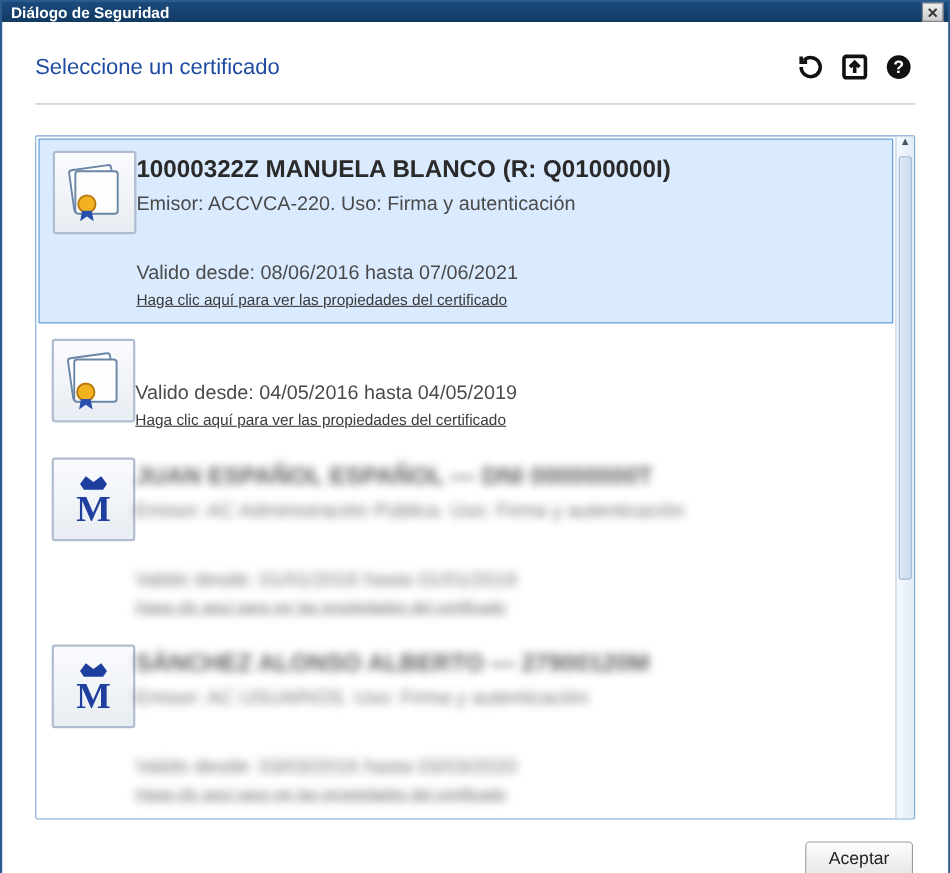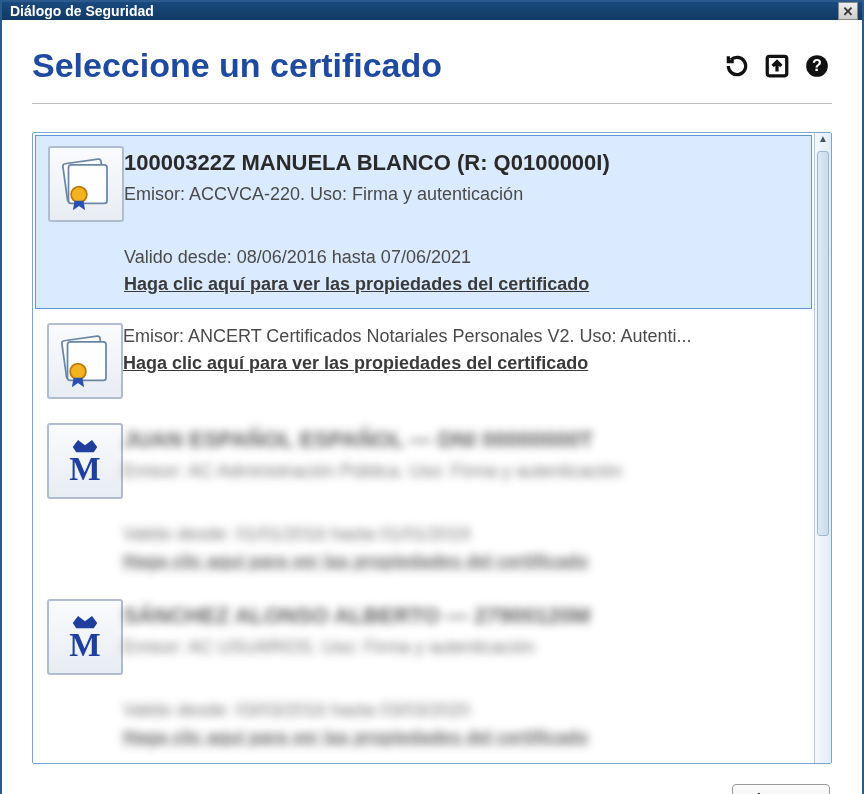--- a/index.html
+++ b/index.html
@@ -31,21 +31,21 @@
   flex: 1; padding: 26px 30px 18px 30px;
   display: flex; flex-direction: column;
   background: #fff;
 }
 .header {
   display: flex; align-items: center; justify-content: space-between;
   padding-bottom: 18px;
   border-bottom: 1px solid #bdbdbd;
 }
 .header h1 {
-  color: #1e4aa0; font-size: 34px; font-weight: bold;
+  color: #1e4aa0; font-size: 20px; font-weight: normal;
 }
 .toolbar { display: flex; gap: 10px; }
 .tb-btn {
   width: 30px; height: 30px;
   display: flex; align-items: center; justify-content: center;
   color: #111; cursor: pointer;
 }
 .tb-btn svg { width: 26px; height: 26px; }
 .list-wrap {
   flex: 1; margin-top: 28px;
@@ -81,21 +81,21 @@
   background: linear-gradient(to bottom,#fafbfd,#e8edf3);
   border: 2px solid #b0bccf;
   border-radius: 3px;
   display: flex; align-items: center; justify-content: center;
   flex-shrink: 0;
 }
 .cbody { flex: 1; min-width: 0; line-height: 1.5; }
 .cbody .cname { font-size: 22px; font-weight: bold; color: #2a2a2a; margin-bottom: 2px; }
 .cbody .cline { font-size: 18px; color: #4a4a4a; }
 .cbody .cvalid { font-size: 18px; color: #4a4a4a; margin-top: 36px; }
-.cbody .clink { font-size: 18px; color: #3a3a3a; text-decoration: underline; cursor: pointer; font-weight: bold; }
+.cbody .clink { font-size: 14px; color: #3a3a3a; text-decoration: underline; cursor: pointer; }
 .cert.blurred .cbody { filter: blur(4px); opacity: 0.75; }
 .footer {
   height: 52px;
   display: flex; align-items: center; justify-content: flex-end;
   gap: 14px;
   padding-right: 2px;
   margin-top: 10px;
 }
 .btn {
   min-width: 98px; height: 32px;
@@ -164,21 +164,21 @@
           <div class="cert">
             <div class="cicon">
               <svg class="micon" viewBox="0 0 64 64">
                 <rect x="8" y="6" width="44" height="44" rx="3" fill="#fefefe" stroke="#6a86a6" stroke-width="2" transform="rotate(-8 30 28)"></rect>
                 <rect x="12" y="10" width="44" height="44" rx="3" fill="#fefefe" stroke="#6a86a6" stroke-width="2"></rect>
                 <circle cx="24" cy="44" r="9" fill="#f3b220" stroke="#b8790c" stroke-width="2"></circle>
                 <path d="M19 51 L17 62 L24 57 L31 62 L29 51 Z" fill="#2a4fae"></path>
               </svg>
             </div>
             <div class="cbody">
-              <div class="cline">Emisor: ANCERT Certificados Notariales Personales V2. Uso: Autenti...</div>
+              <div class="cvalid">Valido desde: 04/05/2016 hasta 04/05/2019</div>
               <div class="clink">Haga clic aquí para ver las propiedades del certificado</div>
             </div>
           </div>
           <div class="cert blurred">
             <div class="cicon">
               <svg class="micon" viewBox="0 0 64 64">
                 <path d="M18 16 L24 8 L32 14 L40 8 L46 16 L42 22 L22 22 Z" fill="#1e3f9e"></path>
                 <text x="32" y="54" text-anchor="middle" font-family="Georgia,serif" font-size="38" font-weight="bold" fill="#1e3f9e">M</text>
               </svg>
             </div>

